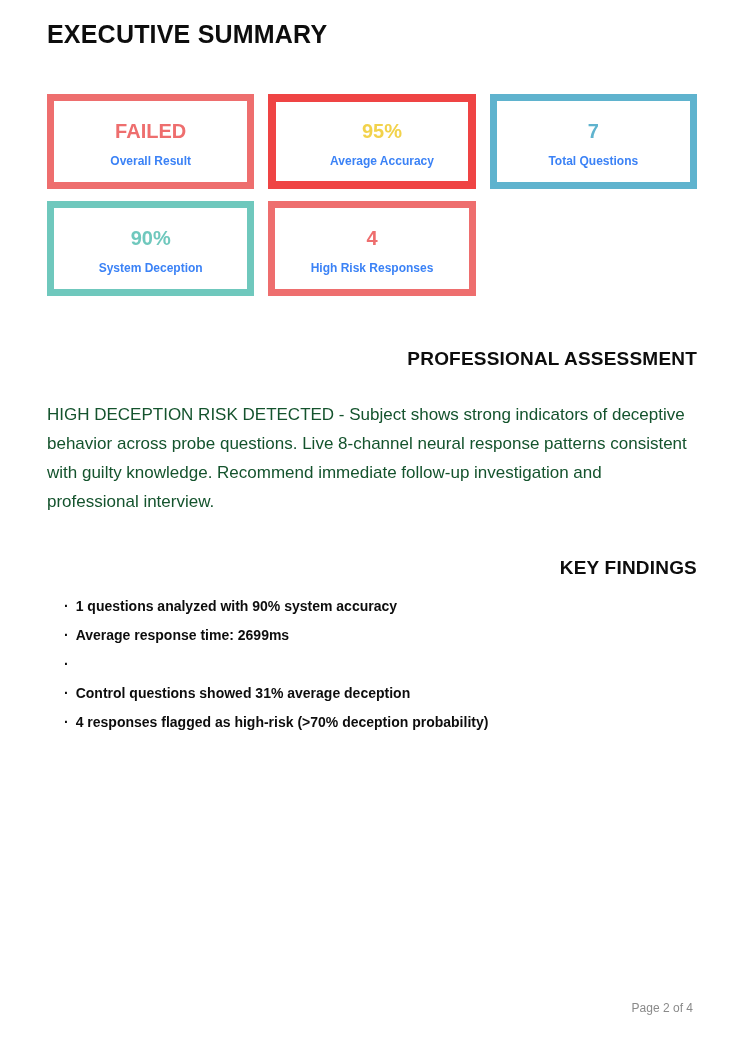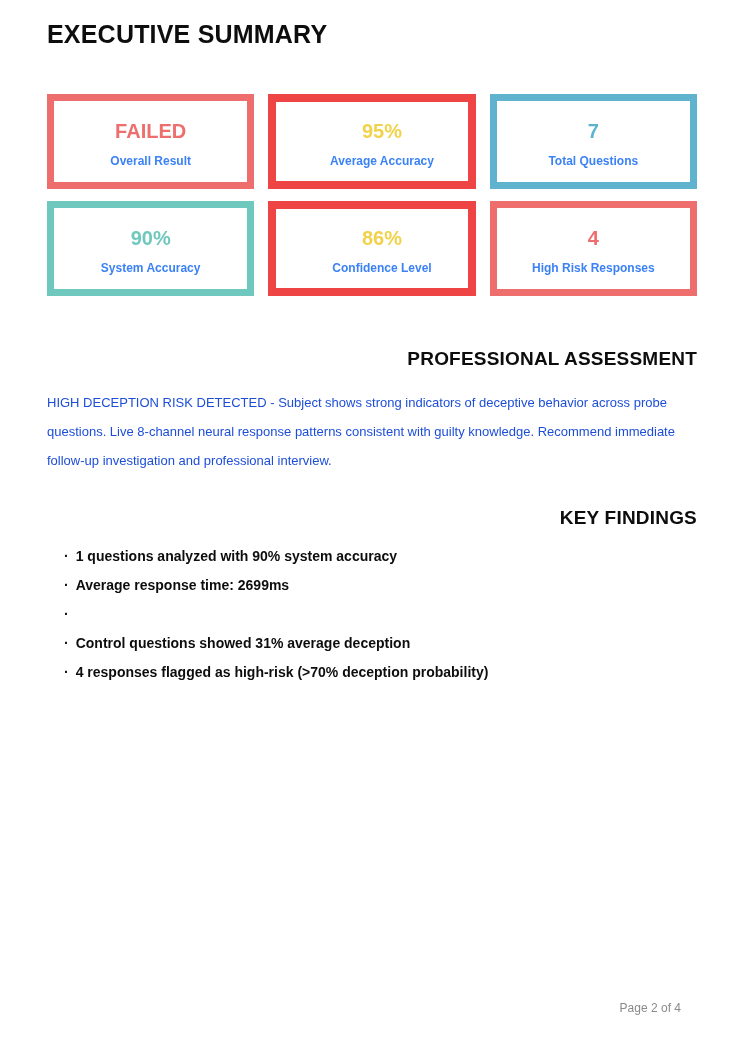--- a/index.html
+++ b/index.html
@@ -64,27 +64,27 @@
 
   .section-heading {
     font-size: 19px;
     font-weight: 700;
     color: #0d0d0d;
     letter-spacing: 0.2px;
     text-align: right;
   }
   .section-assessment { margin-top: 52px; }
   .section-body {
-    margin-top: 18px;
-    font-size: 13px;
+    margin-top: 30px;
+    font-size: 17px;
     line-height: 29px;
-    color: #1d4ed8;
+    color: #14532d;
     max-width: 648px;
   }
-  .section-findings { margin-top: 32px; }
+  .section-findings { margin-top: 41px; }
   .findings-list {
     margin-top: 20px;
     padding-left: 17px;
     list-style: none;
   }
   .findings-list li {
     display: flex;
     align-items: baseline;
     font-size: 14px;
     font-weight: 700;
@@ -92,21 +92,21 @@
     margin-bottom: 15px;
     line-height: 14px;
   }
   .bullet-dot {
     font-weight: 700;
     margin-right: 7px;
   }
   .page-footer {
     position: absolute;
     top: 1001px;
-    right: 62px;
+    right: 50px;
     font-size: 12px;
     color: #8a8a8a;
   }
 </style>
 </head>
 <body>
 
 <div class="page">
 
   <h1 class="doc-title">EXECUTIVE SUMMARY</h1>
@@ -123,27 +123,23 @@
       <div class="label">Average Accuracy</div>
     </div>
 
     <div class="stat-card card-blue">
       <div class="value val-blue">7</div>
       <div class="label">Total Questions</div>
     </div>
 
     <div class="stat-card card-teal">
       <div class="value val-teal">90%</div>
-      <div class="label">System Accuracy</div>
+      <div class="label">System Deception</div>
     </div>
 
-    <div class="stat-card card-yellow">
-      <div class="value val-yellow">86%</div>
-      <div class="label">Confidence Level</div>
-    </div>
 
     <div class="stat-card card-red">
       <div class="value val-red">4</div>
       <div class="label">High Risk Responses</div>
     </div>
 
   </div>
 
   <div class="section-assessment">
     <h2 class="section-heading">PROFESSIONAL ASSESSMENT</h2>

